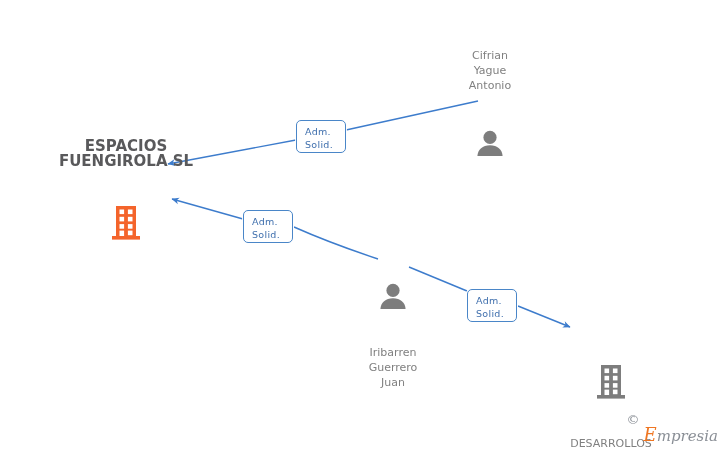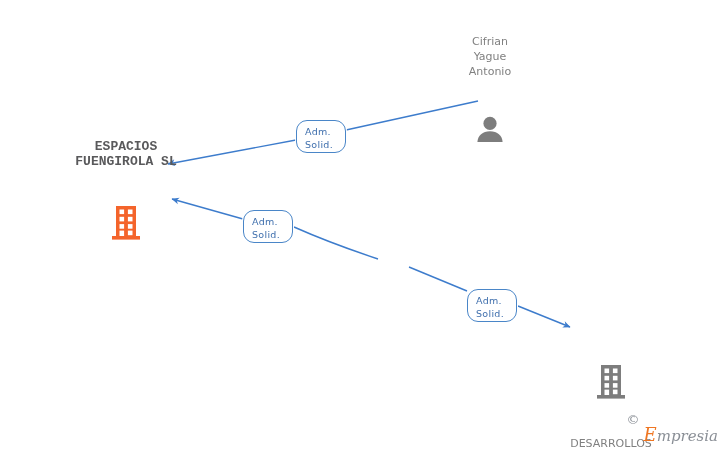--- a/index.html
+++ b/index.html
@@ -34,35 +34,34 @@
   }
   .node-label {
     display: block;
     font-size: 11px;
     color: #808080;
     letter-spacing: 0px;
   }
   .node-label.primary {
     color: #59595b;
     font-weight: bold;
-    font-size: 13px;
+    font-size: 15px;
     line-height: 15px;
-    font-family: Liberation Mono, monospace;
   }
   .node-icon {
     display: block;
     margin: 0 auto;
   }
 
   
   .chip {
     position: absolute;
     box-sizing: border-box;
     border: 1px solid #4a86c8;
-    border-radius: 11px;
+    border-radius: 5px;
     background: #ffffff;
     color: #3f6fad;
     font-size: 9.5px;
     line-height: 13px;
     padding: 4px 7px 4px 8px;
     text-align: left;
     white-space: pre-line;
     box-shadow: 0 0 0 1px rgba(255,255,255,0.9);
     letter-spacing: 0.3px;
   }
@@ -135,32 +134,43 @@
         <rect x="9.5" y="12.8" width="4.6" height="4.6" fill="#ffffff"></rect>
         <rect x="17.9" y="12.8" width="4.6" height="4.6" fill="#ffffff"></rect>
         <rect x="9.5" y="20.1" width="4.6" height="4.6" fill="#ffffff"></rect>
         <rect x="17.9" y="20.1" width="4.6" height="4.6" fill="#ffffff"></rect>
         <rect x="9.5" y="26.6" width="4.6" height="5.4" fill="#ffffff"></rect>
         <rect x="17.9" y="26.6" width="4.6" height="4.6" fill="#ffffff"></rect>
       </svg>
     </span>
   </div>
 
-  <div class="node" style="left:437px; top:19px; width:106px;">
+  <div class="node" style="left:437px; top:33px; width:106px;">
     <span class="node-label">Cifrian
 Yague
 Antonio</span>
     <span class="node-icon">
       <svg width="32" height="26" viewBox="0 0 32 26" xmlns="http://www.w3.org/2000/svg" style="display:block;margin:7px auto 0;">
         <circle cx="16" cy="7.4" r="6.6" fill="#7d7d7d"></circle>
         <path d="M16,15.3 C23.4,15.3 28.2,19.6 28.6,26 L3.4,26 C3.8,19.6 8.6,15.3 16,15.3 Z" fill="#7d7d7d"></path>
       </svg>
     </span>
   </div>
 
+  <div class="node" style="left:340px; top:253px; width:106px;">
+    <span class="node-icon">
+      <svg width="32" height="26" viewBox="0 0 32 26" xmlns="http://www.w3.org/2000/svg" style="display:block;margin:0 auto 6px;">
+        <circle cx="16" cy="7.4" r="6.6" fill="#7d7d7d"></circle>
+        <path d="M16,15.3 C23.4,15.3 28.2,19.6 28.6,26 L3.4,26 C3.8,19.6 8.6,15.3 16,15.3 Z" fill="#7d7d7d"></path>
+      </svg>
+    </span>
+    <span class="node-label">Iribarren
+Guerrero
+Juan</span>
+  </div>
 
   <div class="node" style="left:551px; top:333px; width:120px;">
     <span class="node-icon">
       <svg width="32" height="38" viewBox="0 0 32 38" xmlns="http://www.w3.org/2000/svg" style="display:block;margin:0 auto 5px;">
         <rect x="6" y="2" width="20" height="30" fill="#7d7d7d"></rect>
         <rect x="2" y="32" width="28" height="3.6" fill="#7d7d7d"></rect>
         <rect x="9.5" y="5.5" width="4.6" height="4.6" fill="#ffffff"></rect>
         <rect x="17.9" y="5.5" width="4.6" height="4.6" fill="#ffffff"></rect>
         <rect x="9.5" y="12.8" width="4.6" height="4.6" fill="#ffffff"></rect>
         <rect x="17.9" y="12.8" width="4.6" height="4.6" fill="#ffffff"></rect>

